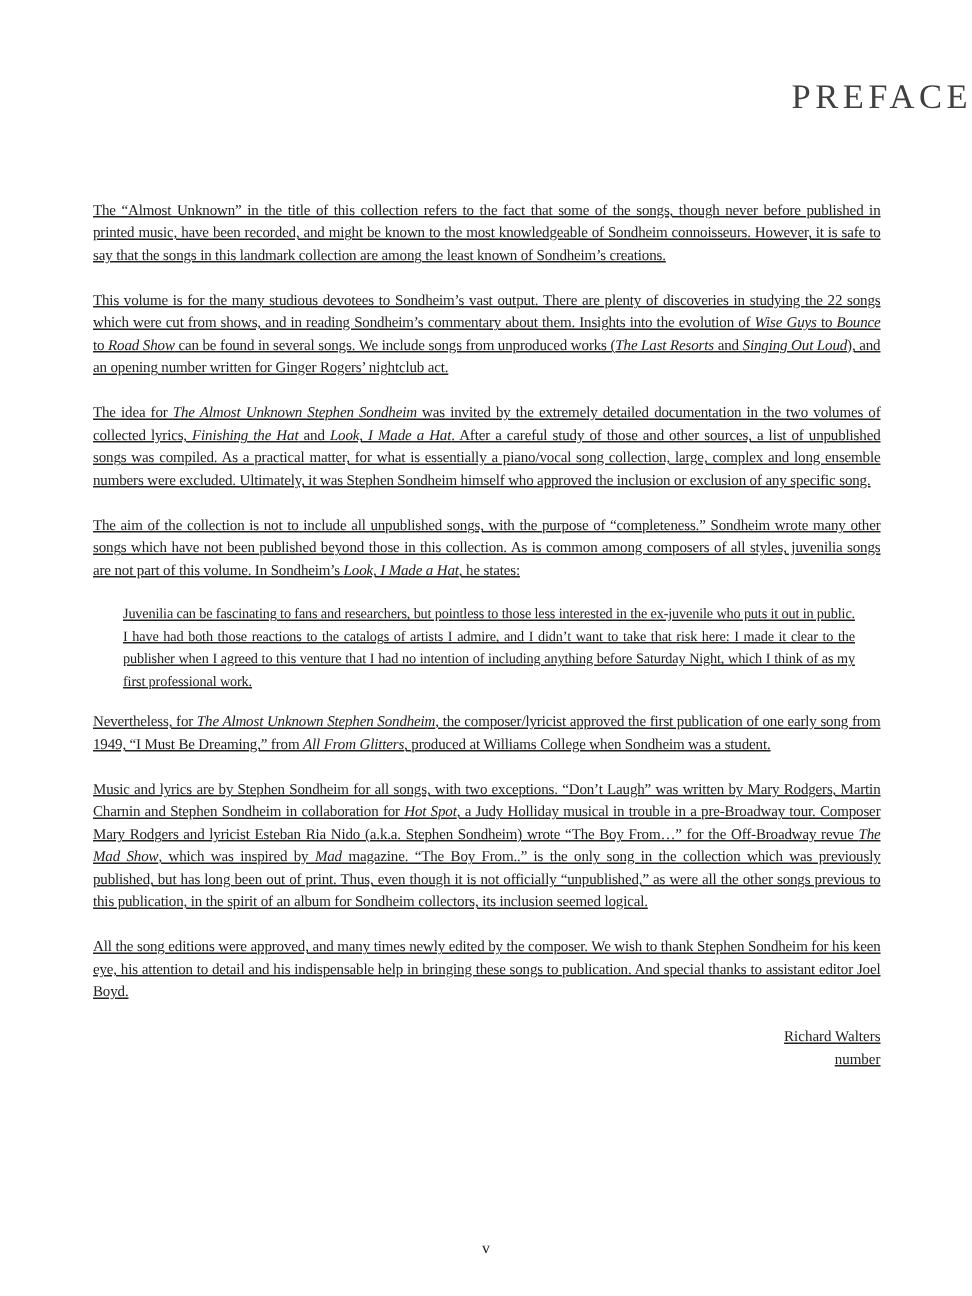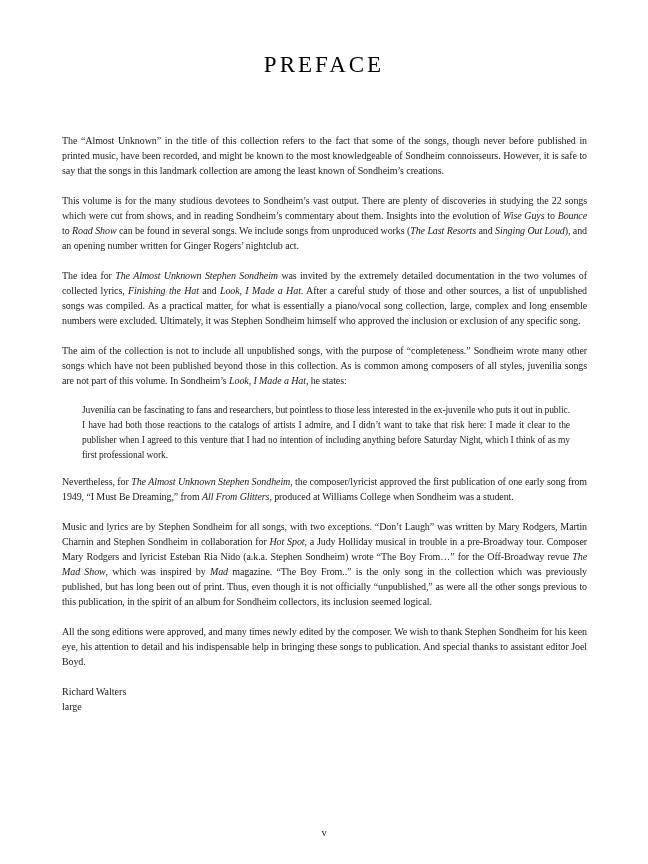--- a/index.html
+++ b/index.html
@@ -26,20 +26,21 @@
     font-size: 23px;
     font-weight: 400;
     letter-spacing: 3px;
     color: #9b9b9b;
   }
   .body {
     position: absolute;
     top: 133px;
     left: 62px;
     width: 525px;
+    text-decoration: underline;
   }
   .para {
     margin: 0 0 15px 0;
     font-size: 10px;
     line-height: 15px;
     text-align: justify;
     letter-spacing: -0.1px;
   }
   .quote {
     margin: 0 0 11px 20px;
@@ -47,50 +48,50 @@
     font-size: 9.5px;
     line-height: 15px;
     text-align: justify;
     letter-spacing: -0.1px;
   }
   .it {
     font-style: italic;
   }
   .signature {
     margin-top: 0;
-    text-align: left;
+    text-align: right;
     font-size: 10px;
     line-height: 15px;
   }
   .pagenum {
     position: absolute;
     bottom: 26px;
     left: 0;
     right: 0;
     text-align: center;
     font-size: 10.5px;
     color: #222222;
   }
 </style>
 </head>
 <body>
 
 <div class="page" style="background: rgb(255, 255, 255); color: rgb(34, 34, 34);">
-  <h1 class="title" style="color: #000000;">PREFACE</h1>
+  <h1 class="title" style="color: #404040; text-align: right;">PREFACE</h1>
 
   <main class="body" id="preface-body">
 
     <p class="para"><span>The “Almost Unknown” in the title of this collection refers to the fact that some of the songs, though never before published in printed music, have been recorded, and might be known to the most knowledgeable of Sondheim connoisseurs. However, it is safe to say that the songs in this landmark collection are among the least known of Sondheim’s creations.</span></p>
       <p class="para"><span>This volume is for the many studious devotees to Sondheim’s vast output. There are plenty of discoveries in studying the 22 songs which were cut from shows, and in reading Sondheim’s commentary about them. Insights into the evolution of </span><span class="it">Wise Guys</span><span> to </span><span class="it">Bounce</span><span> to </span><span class="it">Road Show</span><span> can be found in several songs. We include songs from unproduced works (</span><span class="it">The Last Resorts</span><span> and </span><span class="it">Singing Out Loud</span><span>), and an opening number written for Ginger Rogers’ nightclub act.</span></p>
       <p class="para"><span>The idea for </span><span class="it">The Almost Unknown Stephen Sondheim</span><span> was invited by the extremely detailed documentation in the two volumes of collected lyrics, </span><span class="it">Finishing the Hat</span><span> and </span><span class="it">Look, I Made a Hat</span><span>. After a careful study of those and other sources, a list of unpublished songs was compiled. As a practical matter, for what is essentially a piano/vocal song collection, large, complex and long ensemble numbers were excluded. Ultimately, it was Stephen Sondheim himself who approved the inclusion or exclusion of any specific song.</span></p>
       <p class="para"><span>The aim of the collection is not to include all unpublished songs, with the purpose of “completeness.” Sondheim wrote many other songs which have not been published beyond those in this collection. As is common among composers of all styles, juvenilia songs are not part of this volume. In Sondheim’s </span><span class="it">Look, I Made a Hat</span><span>, he states:</span></p>
       <p class="quote"><span>Juvenilia can be fascinating to fans and researchers, but pointless to those less interested in the ex-juvenile who puts it out in public. I have had both those reactions to the catalogs of artists I admire, and I didn’t want to take that risk here: I made it clear to the publisher when I agreed to this venture that I had no intention of including anything before Saturday Night, which I think of as my first professional work.</span></p>
       <p class="para"><span>Nevertheless, for </span><span class="it">The Almost Unknown Stephen Sondheim</span><span>, the composer/lyricist approved the first publication of one early song from 1949, “I Must Be Dreaming,” from </span><span class="it">All From Glitters</span><span>, produced at Williams College when Sondheim was a student.</span></p>
       <p class="para"><span>Music and lyrics are by Stephen Sondheim for all songs, with two exceptions. “Don’t Laugh” was written by Mary Rodgers, Martin Charnin and Stephen Sondheim in collaboration for </span><span class="it">Hot Spot</span><span>, a Judy Holliday musical in trouble in a pre-Broadway tour. Composer Mary Rodgers and lyricist Esteban Ria Nido (a.k.a. Stephen Sondheim) wrote “The Boy From…” for the Off-Broadway revue </span><span class="it">The Mad Show</span><span>, which was inspired by </span><span class="it">Mad</span><span> magazine. “The Boy From..” is the only song in the collection which was previously published, but has long been out of print. Thus, even though it is not officially “unpublished,” as were all the other songs previous to this publication, in the spirit of an album for Sondheim collectors, its inclusion seemed logical.</span></p>
       <p class="para"><span>All the song editions were approved, and many times newly edited by the composer. We wish to thank Stephen Sondheim for his keen eye, his attention to detail and his indispensable help in bringing these songs to publication. And special thanks to assistant editor Joel Boyd.</span></p>
       <div class="signature" id="signature-block">
       <div>Richard Walters</div>
-      <div>large</div>
+      <div>number</div>
     </div>
   </main>
 
   <div class="pagenum">v</div>
 </div>
 
 </body></html>

